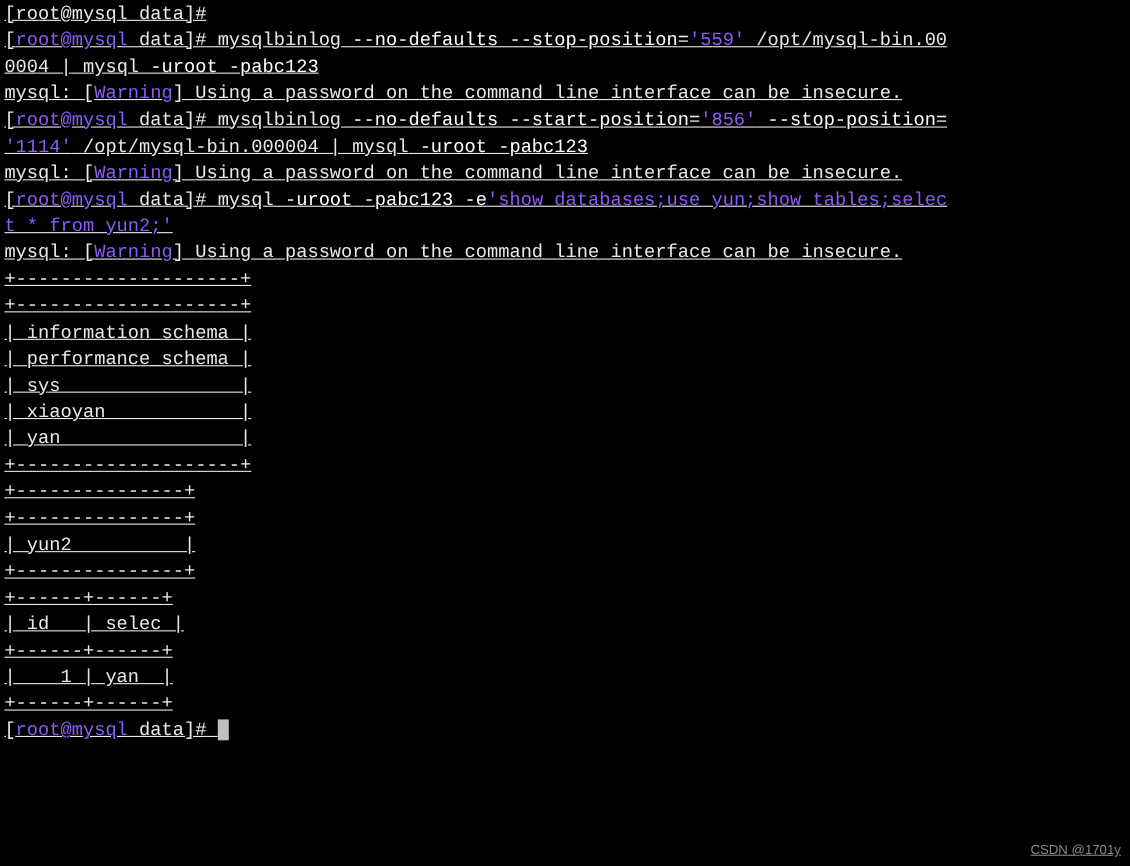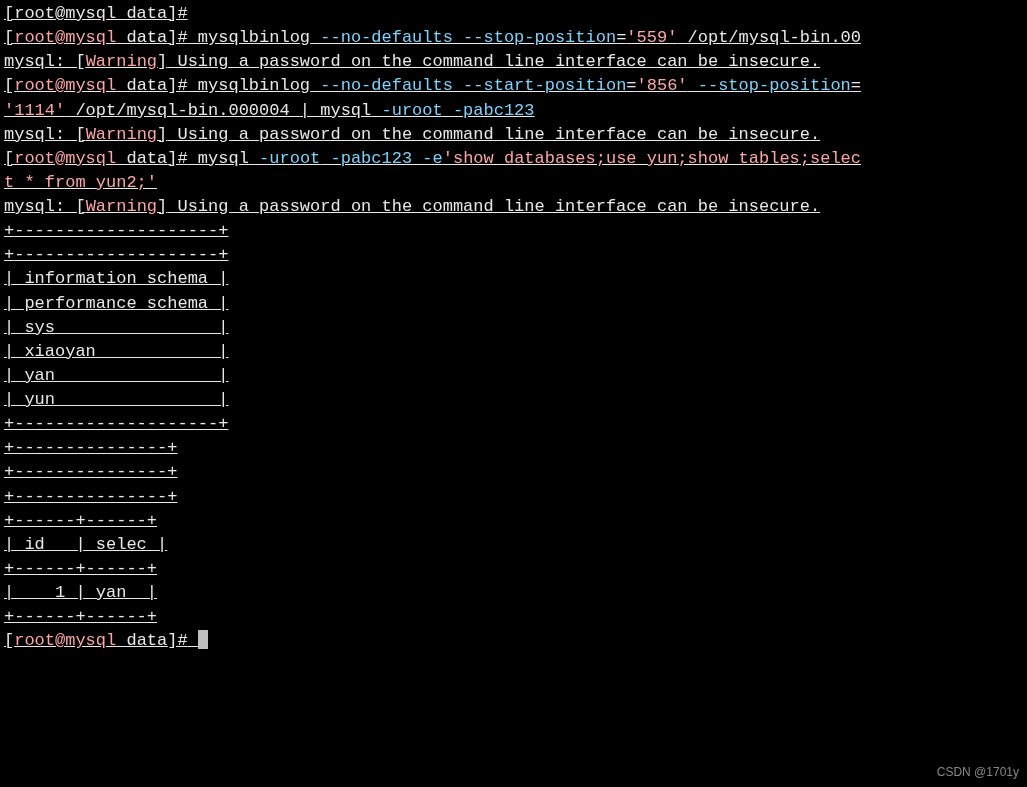--- a/index.html
+++ b/index.html
@@ -8,72 +8,74 @@
       color: #e8e8e8;
       font-family: 'Consolas', 'Monaco', 'Courier New', monospace;
       font-size: 17px;
       line-height: 1.42;
       padding: 2px 4px;
       width: 1027px;
       height: 787px;
       overflow: hidden;
       position: relative;
     }
-    .yellow { color: #fca5a5; }
-    .cyan { color: #7dd3fc; }
+    .yellow { color: #8b5cf6; }
+    .cyan { color: #ffffff; }
     .line { white-space: pre; text-decoration: underline; }
     .cursor {
       display: inline-block;
       width: 10px;
       height: 19px;
       background: #bfbfbf;
       vertical-align: text-bottom;
       margin-bottom: 1px;
     }
     .watermark {
       position: absolute;
       bottom: 6px;
       right: 8px;
       color: #888;
       font-size: 12px;
       font-family: Arial, sans-serif;
+      text-decoration: underline;
     }
   </style>
 </head>
 <body>
 
 <div>
   <div class="line"><span>[root@mysql data]#</span></div>
 
   <div class="line"><span>[</span><span class="yellow">root@mysql</span><span> data</span><span>]#</span><span> mysqlbinlog</span><span class="cyan"> --no-defaults</span><span class="cyan"> --stop-position</span><span>=</span><span class="yellow">'559'</span><span> /opt/mysql-bin.00</span></div>
+  <div class="line"><span>0004 </span><span>|</span><span> mysql</span><span class="cyan"> -uroot</span><span class="cyan"> -pabc123</span></div>
 
   <div class="line"><span>mysql: [</span><span class="yellow">Warning</span><span>]</span><span> Using a password on the command line interface can be insecure.</span></div>
 
   <div class="line"><span>[</span><span class="yellow">root@mysql</span><span> data</span><span>]#</span><span> mysqlbinlog</span><span class="cyan"> --no-defaults</span><span class="cyan"> --start-position</span><span>=</span><span class="yellow">'856'</span><span class="cyan"> --stop-position</span><span>=</span></div>
   <div class="line"><span class="yellow">'1114'</span><span> /opt/mysql-bin.000004 </span><span>|</span><span> mysql</span><span class="cyan"> -uroot</span><span class="cyan"> -pabc123</span></div>
 
   <div class="line"><span>mysql: [</span><span class="yellow">Warning</span><span>]</span><span> Using a password on the command line interface can be insecure.</span></div>
 
   <div class="line"><span>[</span><span class="yellow">root@mysql</span><span> data</span><span>]#</span><span> mysql</span><span class="cyan"> -uroot</span><span class="cyan"> -pabc123</span><span class="cyan"> -e</span><span class="yellow">'show databases;use yun;show tables;selec</span></div>
   <div class="line"><span class="yellow">t * from yun2;'</span></div>
 
   <div class="line"><span>mysql: [</span><span class="yellow">Warning</span><span>]</span><span> Using a password on the command line interface can be insecure.</span></div>
 
   <div class="line">+--------------------+</div>
   <div class="line">+--------------------+</div>
   <div class="line">| information_schema |</div>
   <div class="line">| performance_schema |</div>
   <div class="line">| sys                |</div>
   <div class="line">| xiaoyan            |</div>
   <div class="line">| yan                |</div>
-  <div class="line">| yun                |</div>
   <div class="line">+--------------------+</div>
 
   <div class="line">+---------------+</div>
   <div class="line">+---------------+</div>
+  <div class="line">| yun2          |</div>
   <div class="line">+---------------+</div>
 
   <div class="line">+------+------+</div>
   <div class="line">| id   | selec |</div>
   <div class="line">+------+------+</div>
   <div class="line">|    1 | yan  |</div>
   <div class="line">+------+------+</div>
 
   <div class="line"><span>[</span><span class="yellow">root@mysql</span><span> data</span><span>]#</span><span> </span><span class="cursor"></span></div>
 </div>

